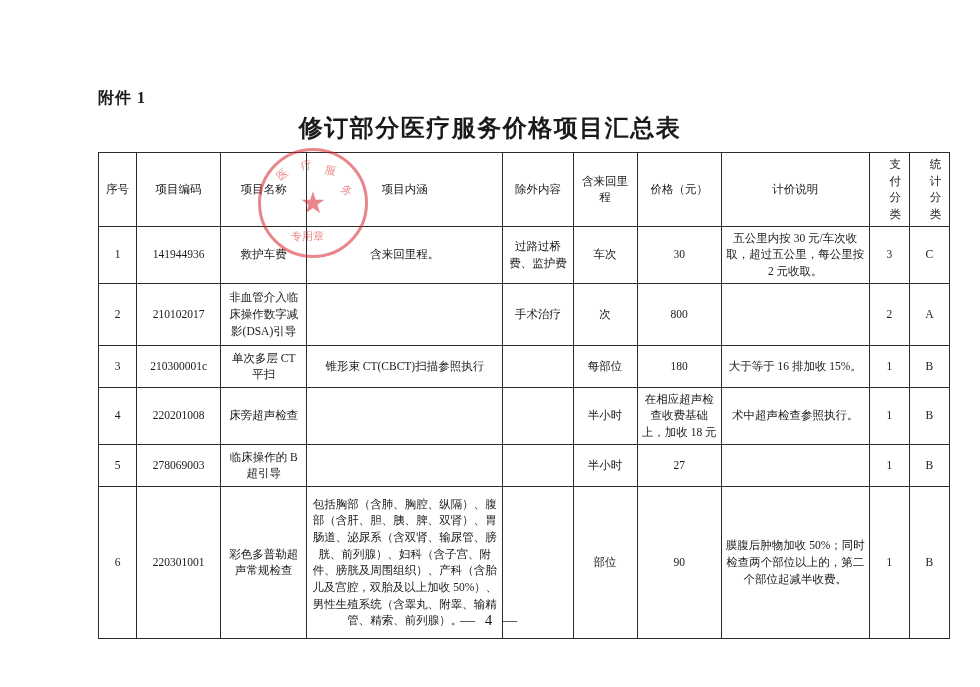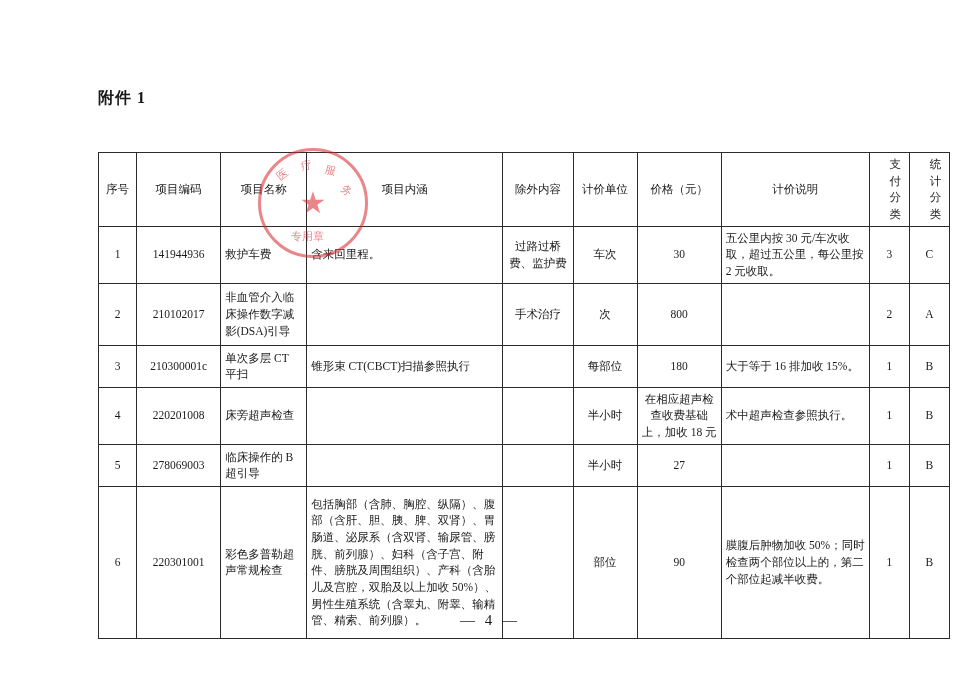--- a/index.html
+++ b/index.html
@@ -69,21 +69,21 @@
   .c-name { width: 86px; }
   .c-content { width: 196px; }
   .c-excl { width: 70px; text-align: center; }
   .c-unit { width: 64px; text-align: center; }
   .c-price { width: 84px; text-align: center; }
   .c-desc { width: 148px; }
   .c-pay { width: 40px; text-align: center; }
   .c-stat { width: 40px; text-align: center; }
 
   td.ctr { text-align: center; }
-  td.txt { text-align: left; }
+  td.txt { text-align: center; }
 
   .two-line-head span { display: block; margin-left: 12px; }
 
   .footer-page {
     position: absolute;
     left: 0;
     top: 612px;
     width: 980px;
     text-align: center;
     font-size: 15px;
@@ -127,20 +127,21 @@
   .seal .st4 { left: 80px; top: 32px; transform: rotate(40deg); }
   .seal .st5 { left: 30px; top: 78px; transform: rotate(0deg); }
 </style>
 </head>
 <body>
 
 <div class="page">
 
   <div class="attachment-label">附件 1</div>
 
+  <div class="doc-title">修订部分医疗服务价格项目汇总表</div>
 
   <table class="price-table">
     <colgroup>
       <col class="c-idx">
         <col class="c-code">
         <col class="c-name">
         <col class="c-content">
       <col class="c-excl">
         <col class="c-unit">
         <col class="c-price">
@@ -148,21 +149,21 @@
       <col class="c-pay">
         <col class="c-stat">
     </colgroup>
     <thead>
       <tr>
         <th>序号</th>
         <th>项目编码</th>
         <th>项目名称</th>
         <th>项目内涵</th>
         <th>除外内容</th>
-        <th>计价单位</th>
+        <th>含来回里程</th>
         <th>价格（元）</th>
         <th>计价说明</th>
         <th class="two-line-head">
           <span>支付</span>
           <span>分类</span>
         </th>
         <th class="two-line-head">
           <span>统计</span>
           <span>分类</span>
         </th>

